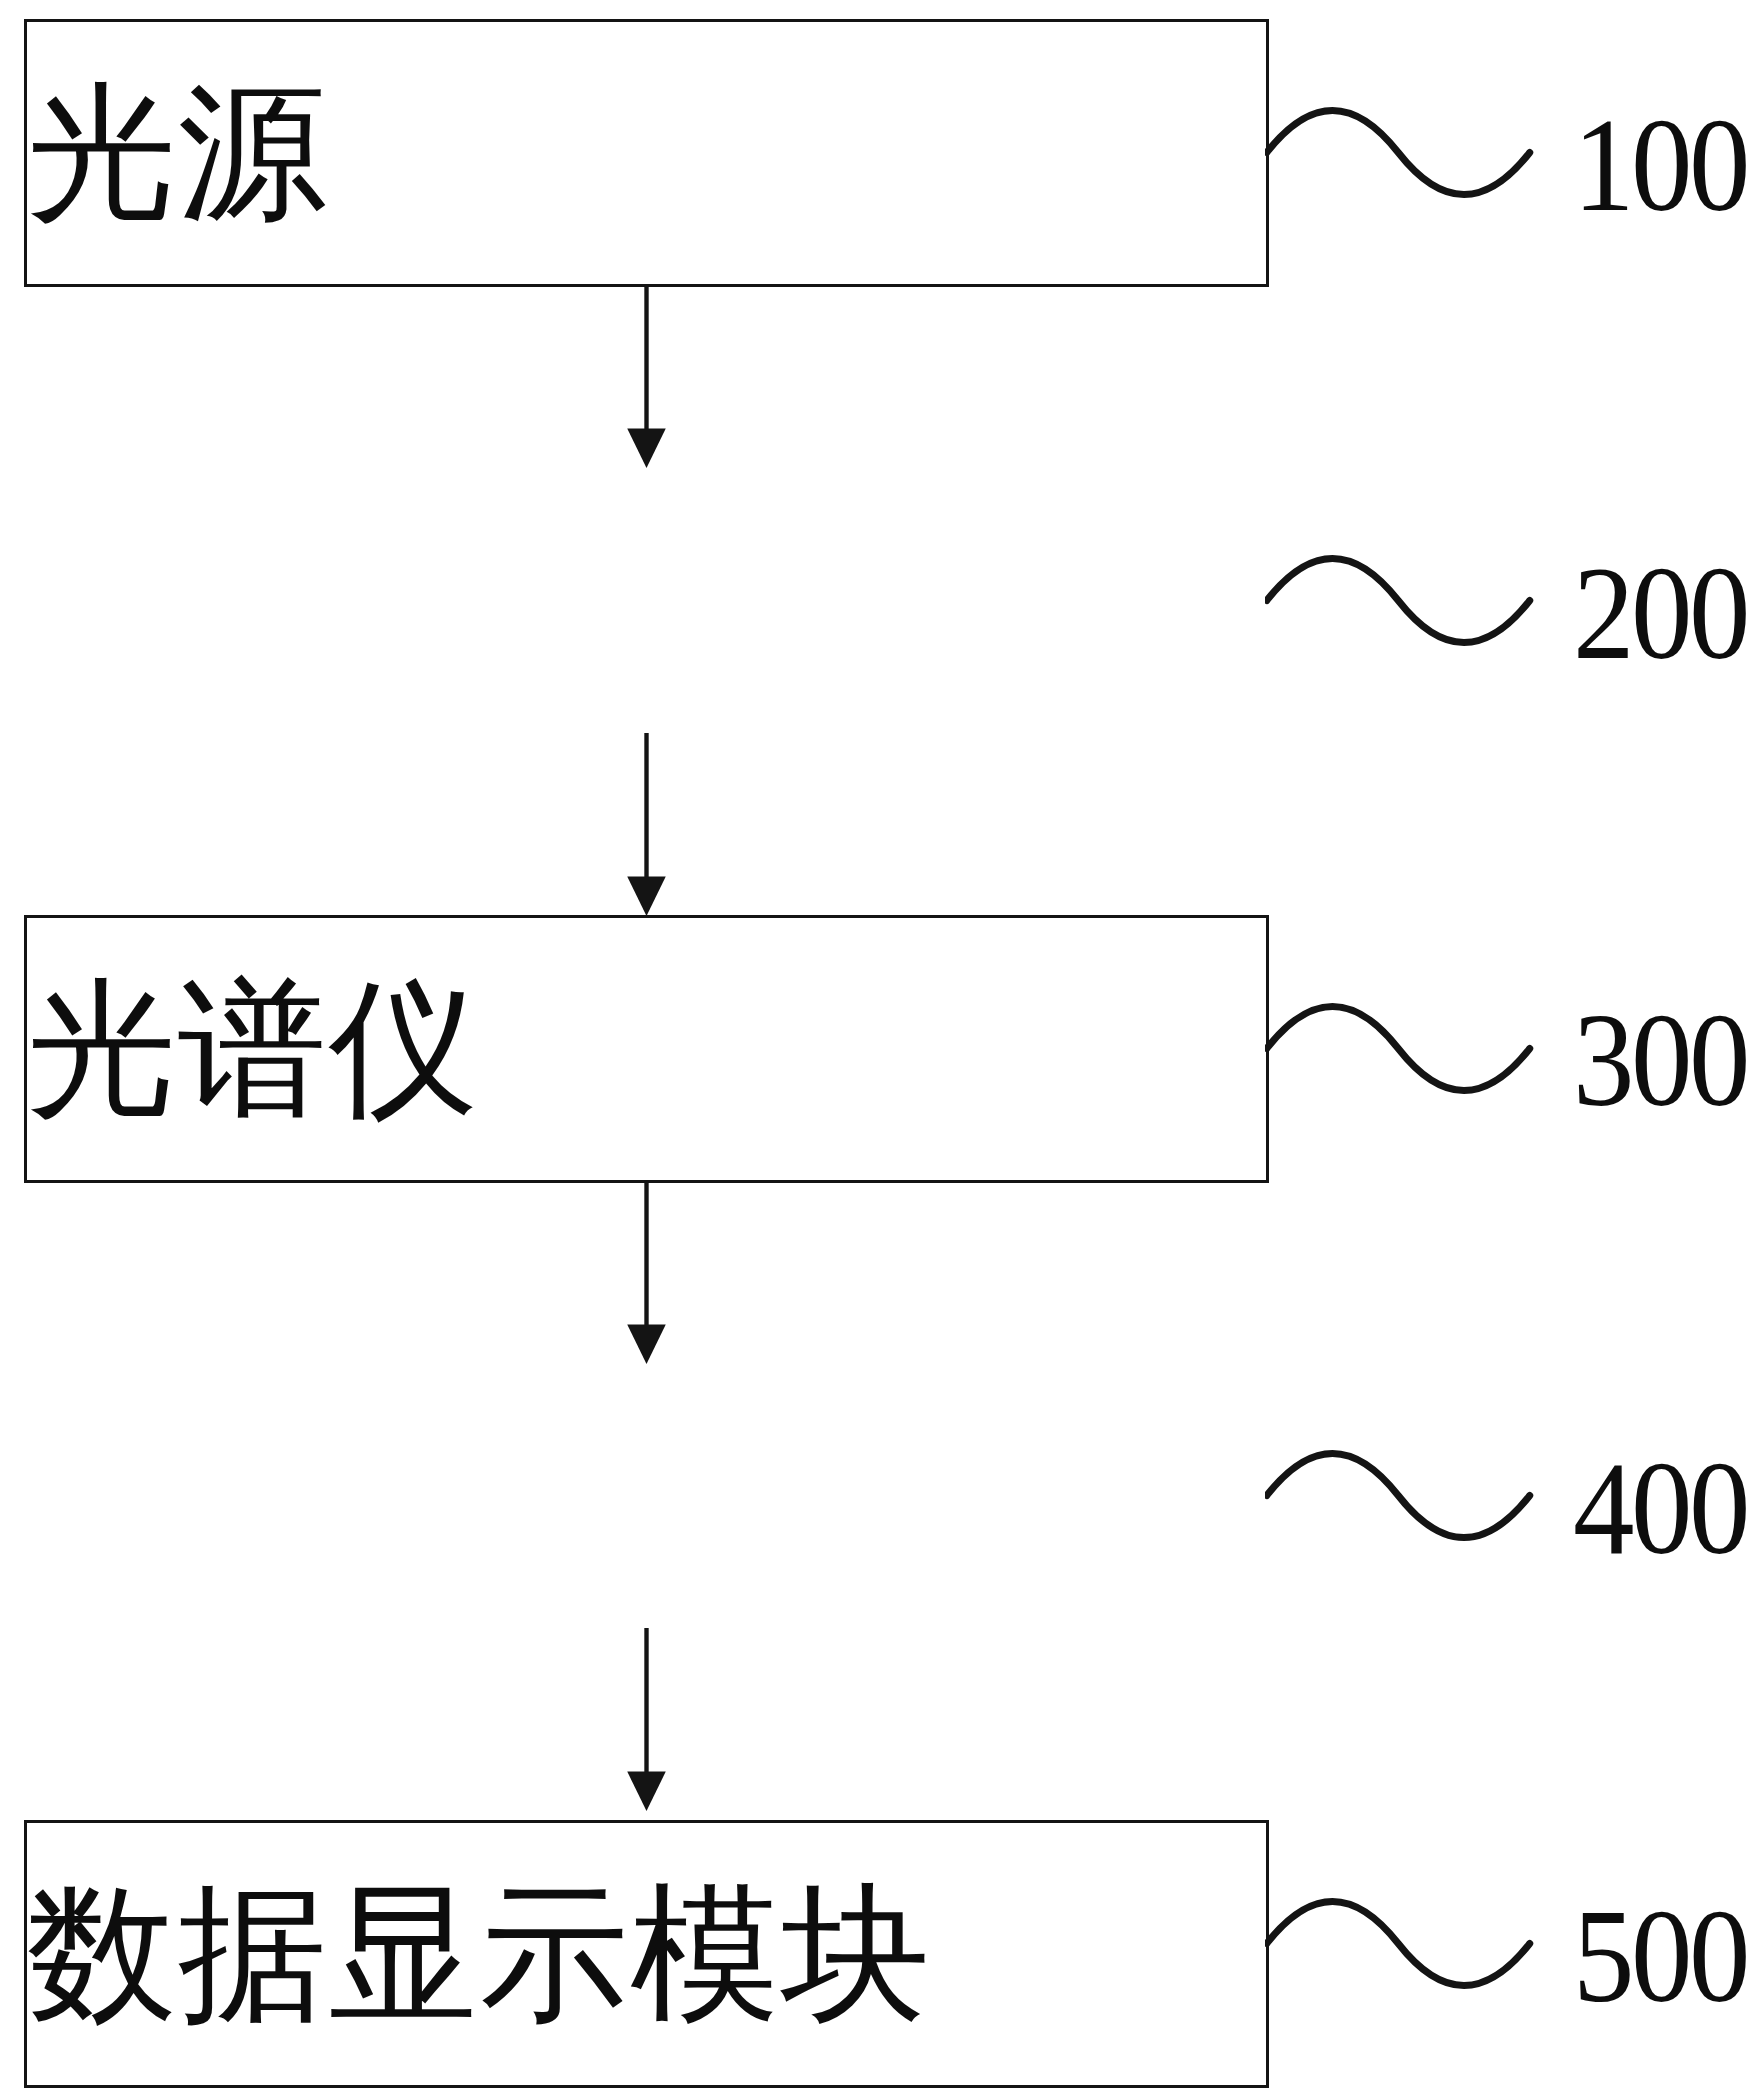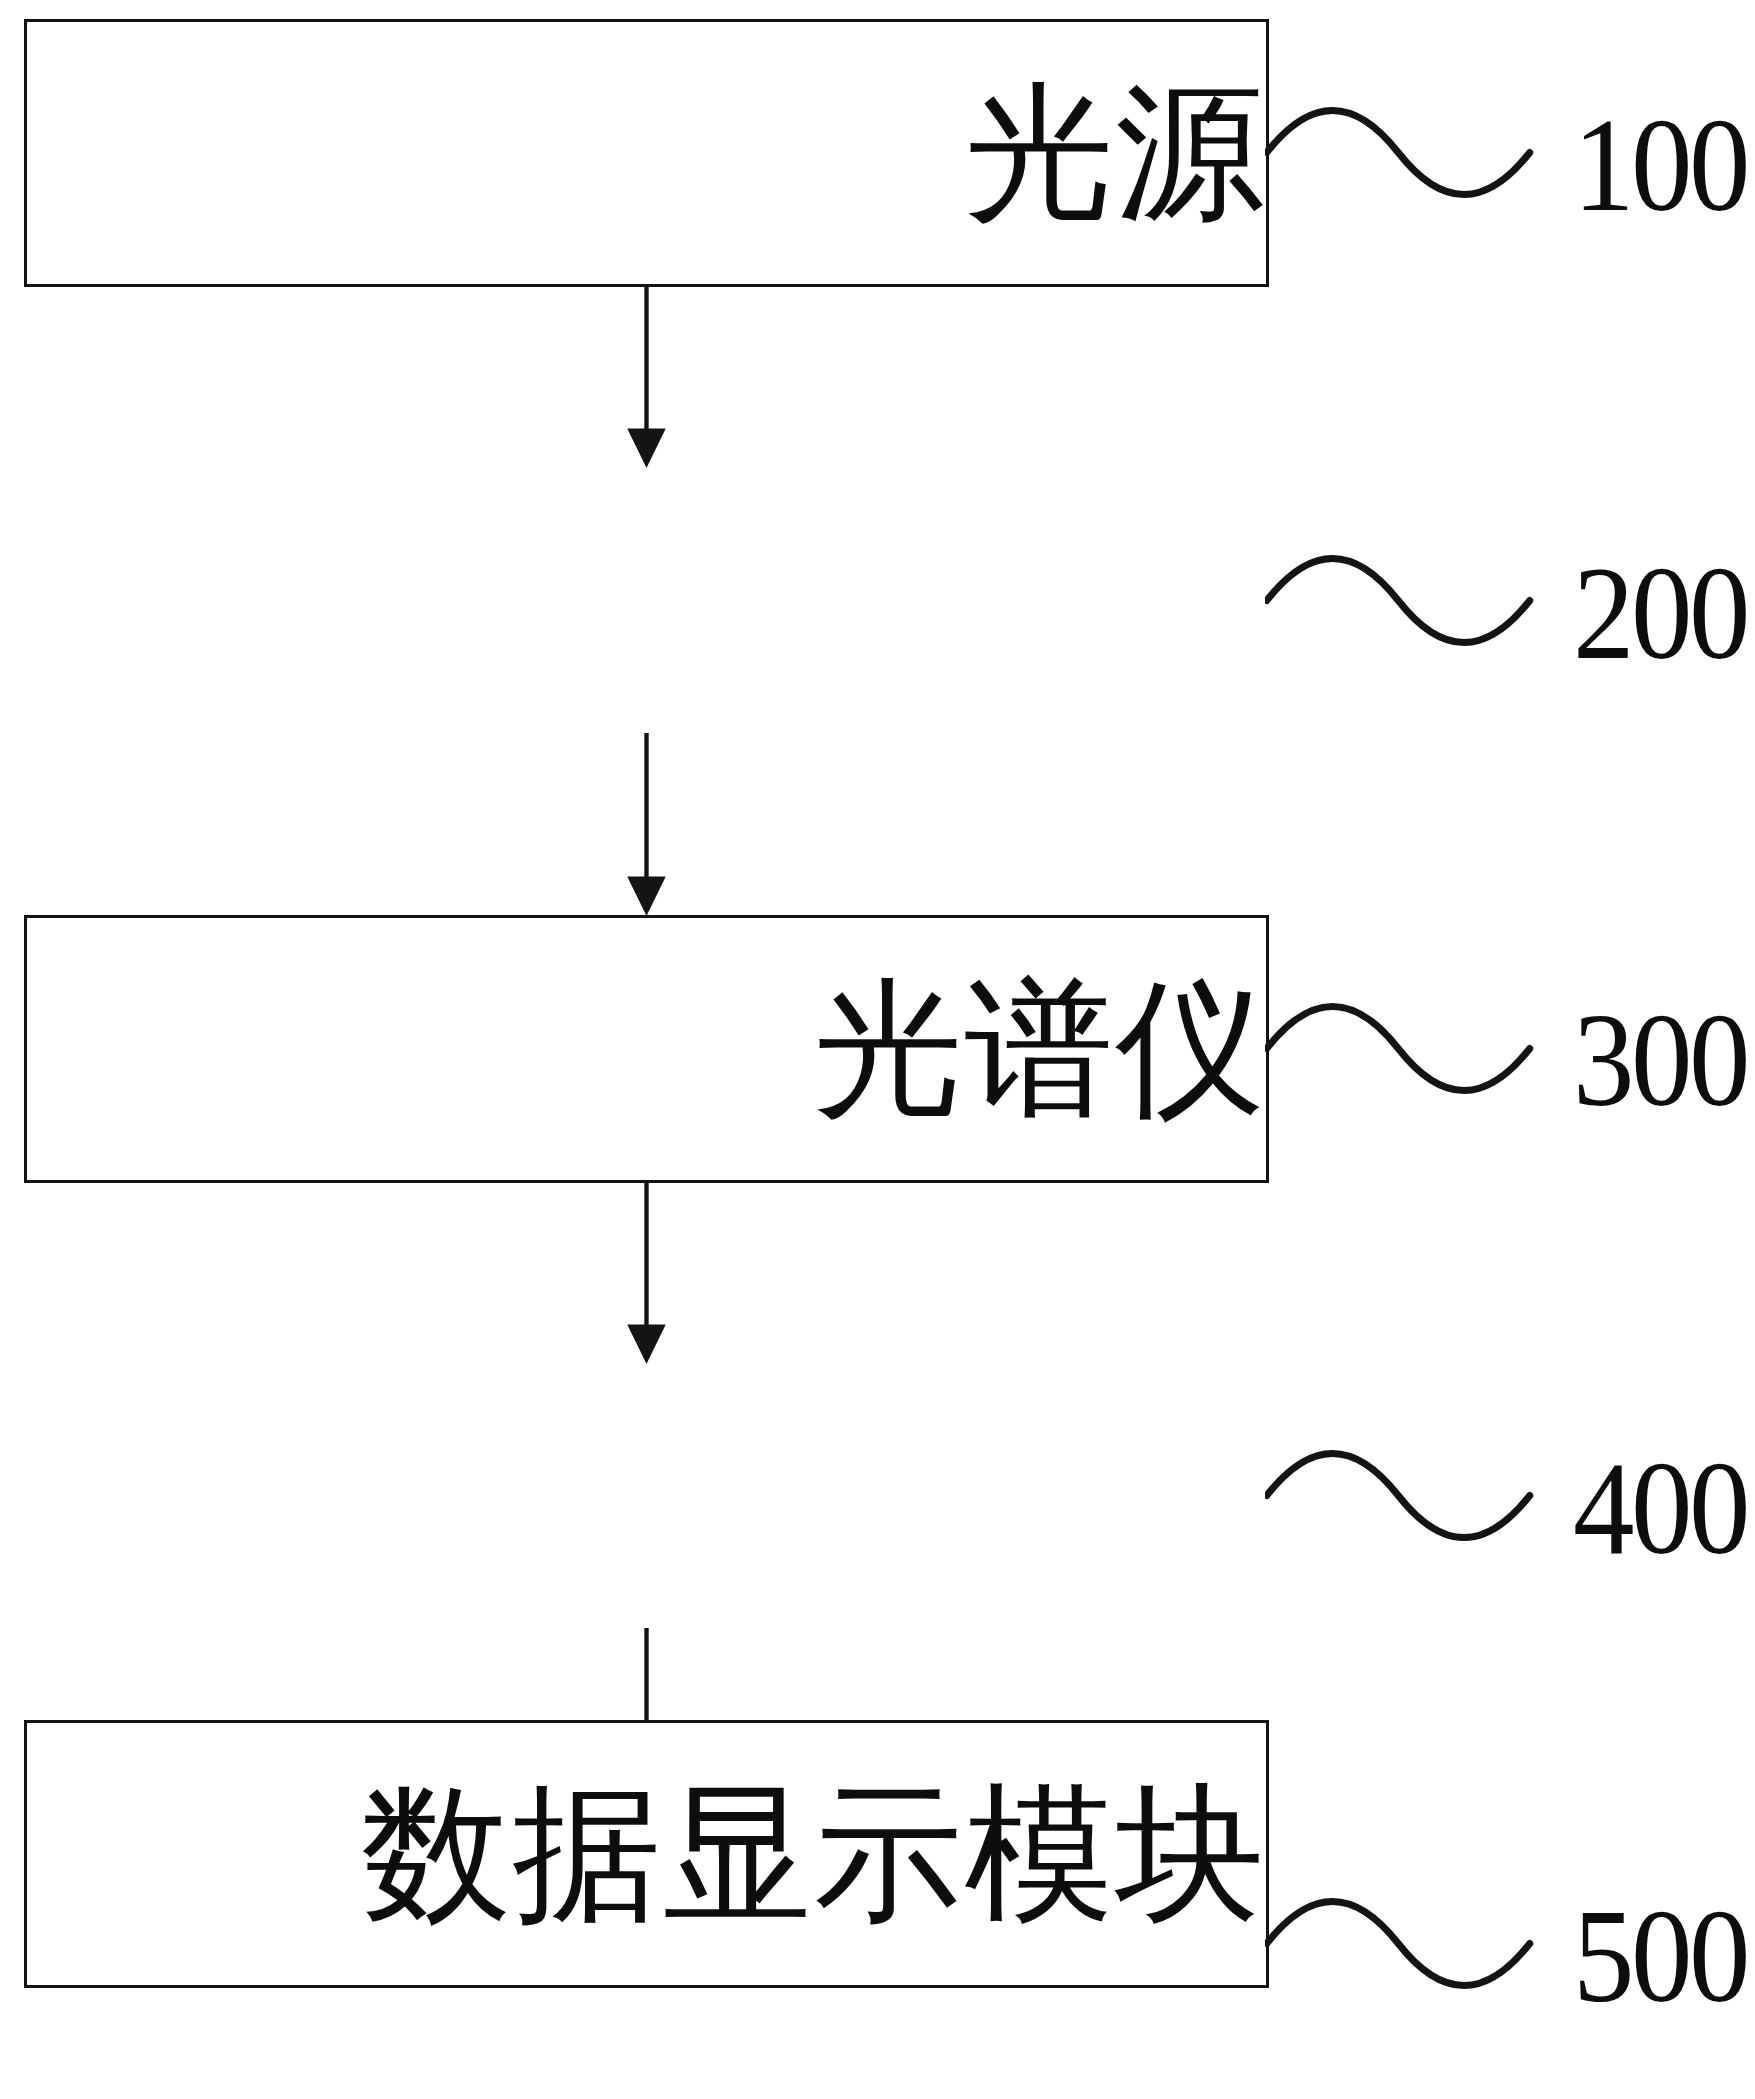--- a/index.html
+++ b/index.html
@@ -15,21 +15,21 @@
   .block{
     position:absolute;
     left:24px;
     width:1245px;
     height:268px;
     border:3.5px solid #141414;
     box-sizing:border-box;
     background:#ffffff;
     display:flex;
     align-items:center;
-    justify-content:flex-end;
+    justify-content:flex-start;
   }
   .block-label{
     font-size:149px;
     line-height:1;
     letter-spacing:1.8px;
     white-space:nowrap;
     font-family:"Liberation Serif","DejaVu Serif",serif;
   }
   .arrow{
     position:absolute;
@@ -101,21 +101,21 @@
   <svg class="squiggle" style="top:1441px" viewBox="0 0 316 124">
     <path d="M 2 62 Q 77 -34 152 62 T 302 62" fill="none" stroke="#141414" stroke-width="8" stroke-linecap="round"></path>
   </svg>
   <div class="ref" style="top:1443px">400</div>
 
   <svg class="arrow" style="top:1628px" viewBox="0 0 44 209">
     <line x1="22" y1="0" x2="22" y2="168" stroke="#141414" stroke-width="5"></line>
     <polygon points="0,164 44,164 22,209" fill="#141414"></polygon>
   </svg>
 
-  <div class="block" style="top:1720px">
+  <div class="block" style="top:1820px">
     <span class="block-label">数据显示模块</span>
   </div>
   <svg class="squiggle" style="top:1889px" viewBox="0 0 316 124">
     <path d="M 2 62 Q 77 -34 152 62 T 302 62" fill="none" stroke="#141414" stroke-width="8" stroke-linecap="round"></path>
   </svg>
   <div class="ref" style="top:1891px">500</div>
 
 </div>
 
 

